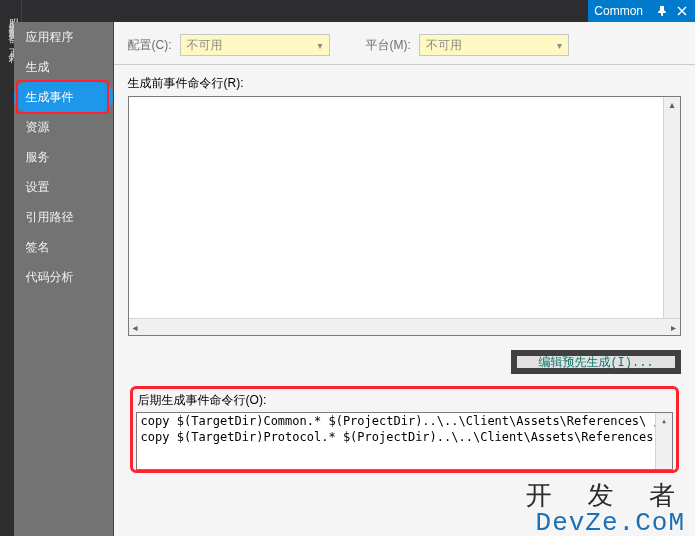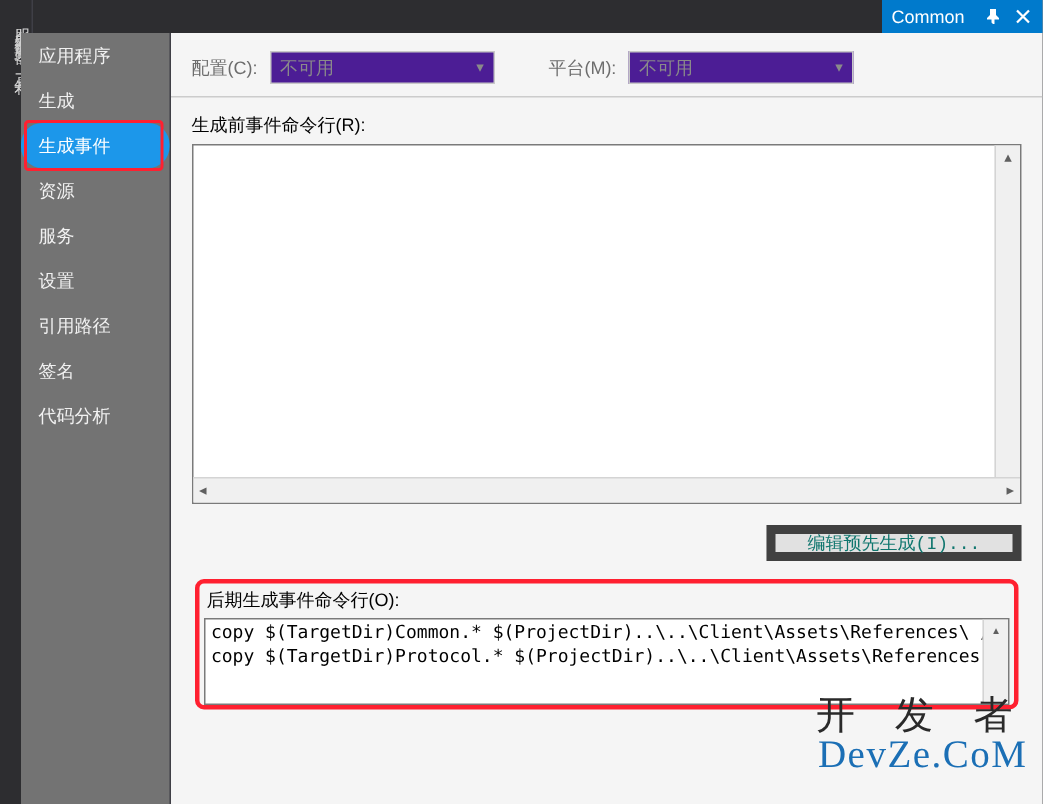--- a/index.html
+++ b/index.html
@@ -123,21 +123,21 @@
       border-bottom: 1px solid #ccc;
       gap: 8px;
     }
     .combo-label { color: #6d6d6d; }
     .combo {
       display: flex;
       align-items: center;
       justify-content: space-between;
       width: 150px;
       height: 22px;
-      background: #4c1d95;
+      background: #fef9c3;
       border: 1px solid #c8c8c8;
       color: #8a8a8a;
       padding: 0 6px;
     }
     .combo .chev {
       font-size: 10px;
     }
     .section {
       padding: 10px 14px 0;
     }
@@ -229,22 +229,22 @@
       right: 0;
       top: 0;
       width: 17px;
       height: 100%;
       background: #f0f0f0;
       border-left: 1px solid #d4d4d4;
     }
     .watermark {
       position: absolute;
       right: 10px;
-      bottom: 20px;
-      font-family: Liberation Serif, serif;
+      bottom: 0;
+      font-family: Liberation Mono, monospace;
       color: #333;
       pointer-events: none;
       line-height: 1;
       text-align: right;
     }
     .watermark .line1 {
       font-size: 26px;
       letter-spacing: 10px;
       color: #2a2a2a;
     }

